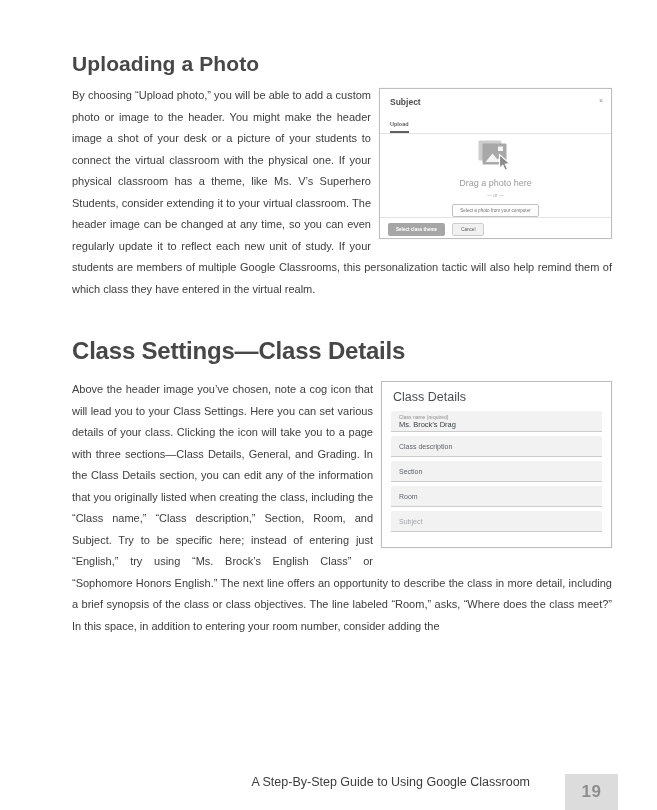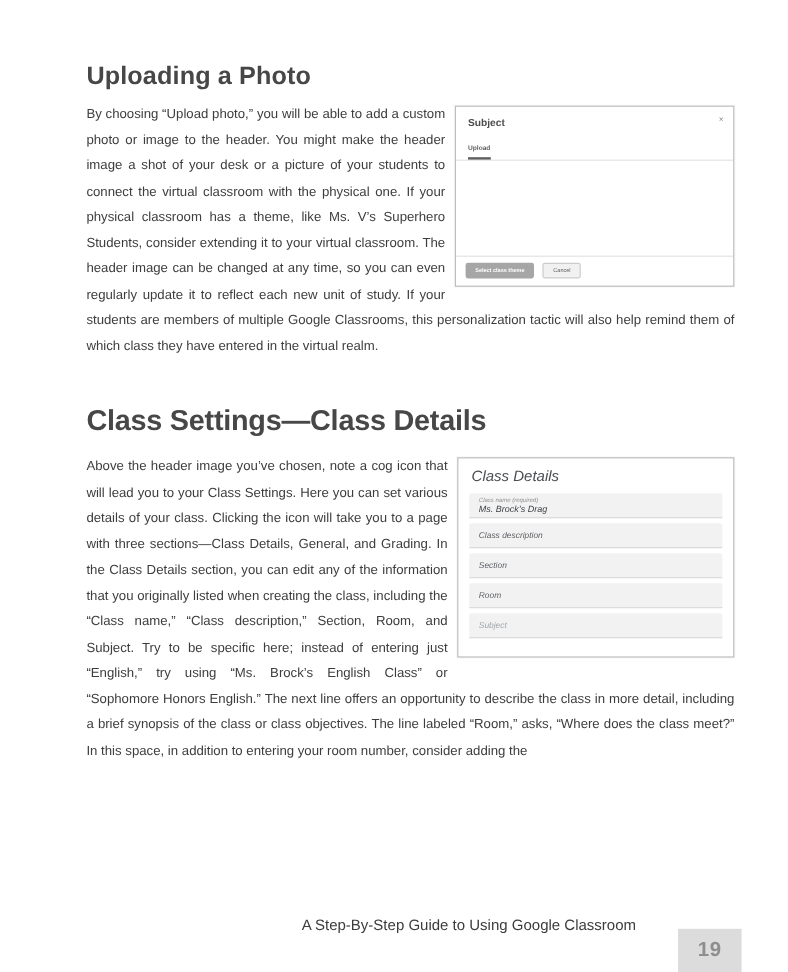--- a/index.html
+++ b/index.html
@@ -27,51 +27,65 @@
   .gd-body { text-align:center; padding-top:6px; }
   .gd-icon { display:inline-block; line-height:0; }
   .gd-drag { font-size:9px; color:#9b9b9b; margin-top:1px; }
   .gd-or { font-size:5px; color:#aaaaaa; margin-top:4px; }
   .gd-btn-outline { display:inline-block; margin-top:4px; font-size:4.6px; color:#757575; background:#fdfdfd; border:1px solid #c2c2c2; border-radius:2px; padding:3px 7px; }
   .gd-foot { margin-top:auto; border-top:1px solid #e3e3e3; padding:5px 0 6px 8px; display:flex; gap:7px; align-items:center; }
   .gd-btn-primary { display:inline-block; background:#a6a6a6; color:#fff; font-size:4.6px; font-weight:bold; border-radius:2px; padding:4px 8px; }
   .gd-btn-cancel { display:inline-block; background:#f1f1f1; color:#5a5a5a; font-size:4.6px; border:1px solid #cccccc; border-radius:2px; padding:3px 8px; }
 
   
-  .shot.details { width:231px; height:167px; margin:2px 0 14px 8px; padding:7px 9px 0 9px;font-style:italic; }
+  .shot.details { width:231px; height:167px; margin:2px 0 14px 8px; padding:7px 9px 0 9px; }
   .cd-title { font-size:12.5px; color:#494e53; margin:1px 0 7px 2px; }
   .cd-field { background:#f2f2f2; border-bottom:1px solid #cbcbcb; border-radius:2px 2px 0 0; height:21px; margin-bottom:4px; padding:3px 8px 0 8px; overflow:hidden; }
   .cd-mini { display:block; font-size:5px; color:#8f8f8f; line-height:6px; }
   .cd-value { display:block; font-size:7.5px; color:#3c4043; line-height:9px; }
   .cd-label { display:block; font-size:7px; color:#5f6368; line-height:16px; }
   .cd-label.muted { color:#a2a7ac; }
 
   
   .page-footer { position:absolute; left:0; bottom:0; width:657px; height:60px; }
-  .footer-text { position:absolute; right:127px; top:2px; font-size:12.5px; color:#3c3c3c; }
+  .footer-text { position:absolute; right:127px; top:13px; font-size:12.5px; color:#3c3c3c; }
   .page-num-box { position:absolute; right:39px; top:12px; width:53px; height:56px; background:#dcdcdc; text-align:center; }
   .page-num { display:block; margin-top:8px; font-size:17px; font-weight:bold; color:#8e8e8e; letter-spacing:0.5px; }
 </style>
 </head>
 <body>
 
 <div class="page">
   <main class="content">
 
     <h2 class="h-upload">Uploading a Photo</h2>
 
     <div class="flow">
 
       <figure class="shot gallery">
         <div class="gd-head">
           <span class="gd-title">Subject</span>
           <span class="gd-close">×</span>
         </div>
         <div class="gd-tabs">
           <span class="gd-tab">Upload</span>
+        </div>
+        <div class="gd-body">
+          <span class="gd-icon">
+            <svg width="36" height="33" viewBox="0 0 36 33" xmlns="http://www.w3.org/2000/svg">
+              <rect x="0.5" y="0.5" width="23" height="20" rx="1.5" fill="#cdcdcd"></rect>
+              <rect x="4.5" y="3.5" width="24" height="21" rx="1" fill="#a8a8a8"></rect>
+              <rect x="20" y="6.5" width="5" height="4.5" fill="#f5f5f5"></rect>
+              <path d="M7.5 22 L14.5 13.5 L19.5 19.5 L22 17 L26 22 Z" fill="#f5f5f5"></path>
+              <path d="M21.5 14.5 L21.5 28.5 L24.8 25.3 L27 30.2 L29.6 29 L27.4 24.2 L31.8 23.6 Z" fill="#8b8b8b" stroke="#ffffff" stroke-width="1.2"></path>
+            </svg>
+          </span>
+          <div class="gd-drag">Drag a photo here</div>
+          <div class="gd-or">— or —</div>
+          <span class="gd-btn-outline">Select a photo from your computer</span>
         </div>
         <div class="gd-foot">
           <span class="gd-btn-primary">Select class theme</span>
           <span class="gd-btn-cancel">Cancel</span>
         </div>
       </figure>
 
       <p class="body-text">By choosing “Upload photo,” you will be able to add a custom photo or image to the header. You might make the header image a shot of your desk or a picture of your students to connect the virtual classroom with the physical one. If your physical classroom has a theme, like Ms. V’s Superhero Students, consider extending it to your virtual classroom. The header image can be changed at any time, so you can even regularly update it to reflect each new unit of study. If your students are members of multiple Google Classrooms, this personalization tactic will also help remind them of which class they have entered in the virtual realm.</p>
     </div>
 

